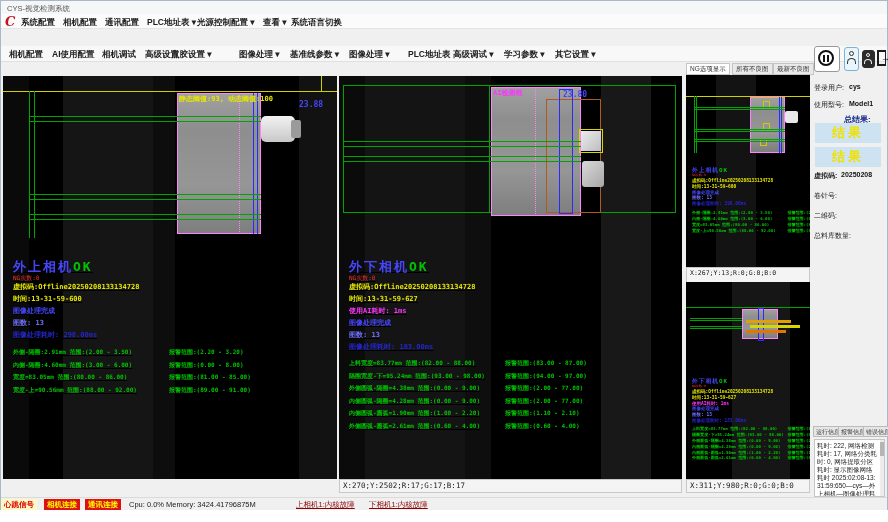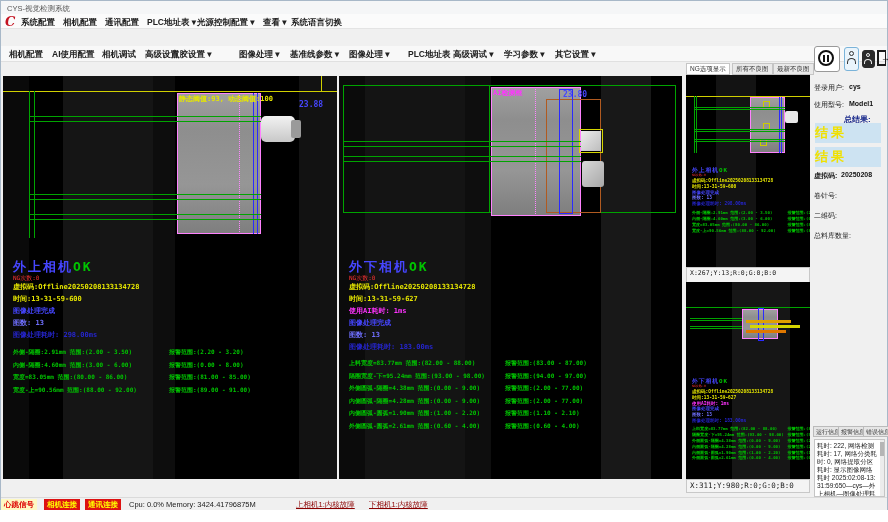--- a/index.html
+++ b/index.html
@@ -26,21 +26,21 @@
   .vline { position:absolute; width:1px; }
   .grnl { background:#00a400; }
   .yell { background:#d0d000; }
   .blul { background:#2a2aff; }
   .part { position:absolute; border:1px solid #ff82ff; background:linear-gradient(180deg,#a0a0a0,#8e8e8e 25%,#969696 65%,#7e7e7e); }
   .pinkdot { position:absolute; width:0; border-left:1px dotted #ff82ff; }
   .ov { position:absolute; font-family:"DejaVu Sans Mono", monospace; white-space:nowrap; }
   .yel { color:#e6e600; } .grn { color:#00c400; } .blu { color:#4646ff; }
   .blu2 { color:#7070ff; } .dblu { color:#2525cc; } .mag { color:#ff33ff; } .red { color:#ff3333; }
 
-  .camtext { position:absolute; left:10px; font-family:"DejaVu Sans Mono", monospace; }
+  .camtext { position:absolute; left:10px; font-family:"DejaVu Sans Mono", monospace;text-decoration:underline; }
   .ct-title { font-size:13px; font-weight:bold; letter-spacing:2px; line-height:15px; }
   .ct-ng { font-size:6px; line-height:7px; }
   .ct-line { font-size:7px; font-weight:bold; line-height:12px; }
   .ct-row { position:relative; font-size:6px; font-weight:bold; line-height:12.5px; white-space:nowrap; }
   .ct-warn { position:absolute; left:156px; top:0; }
 
   .minitext { position:absolute; width:272px; transform:scale(0.45); transform-origin:top left; font-family:"DejaVu Sans Mono", monospace; }
   .mt-title { font-size:13px; font-weight:bold; letter-spacing:2px; line-height:15px; }
   .mt-ng { font-size:7px; line-height:8px; }
   .mt-line { font-size:10px; font-weight:bold; line-height:13px; white-space:nowrap; }
@@ -48,21 +48,21 @@
   .mt-warn { position:absolute; left:212px; top:0; }
 
   
   .ngtab { position:absolute; top:62px; height:12px; font-size:6.5px; color:#333; padding:1px 3px 0 3px; background:#e9e9e9; border:1px solid #c5c5c5; white-space:nowrap; }
   .ngtab.sel { background:#ffffff; }
 
   
   .rp { position:absolute; left:812px; top:40px; width:75px; height:456px; }
   .rp-lbl { position:absolute; font-size:7px; color:#222; white-space:nowrap; }
   .rp-val { position:absolute; font-size:7px; font-weight:bold; color:#111; white-space:nowrap; }
-  .resbox { position:absolute; left:2px; width:66px; height:20px; background:#cde3f2; font-size:13px; font-weight:bold; color:#f0e000; line-height:20px; letter-spacing:3px; }
+  .resbox { position:absolute; left:2px; width:66px; height:20px; background:#cde3f2; text-align:center; font-size:13px; font-weight:bold; color:#f0e000; line-height:20px; letter-spacing:3px; }
   .btn { position:absolute; background:#fff; border:1px solid #999; border-radius:3px; }
   .pause-circle { position:absolute; left:3px; top:3px; width:16px; height:16px; border:2px solid #111; border-radius:50%; display:flex; align-items:center; justify-content:center; gap:2px; }
   .pbar { width:2px; height:7px; background:#111; }
   .p-head { position:absolute; left:4px; top:3px; width:5px; height:5px; border:1px solid #333; border-radius:50%; }
   .p-body { position:absolute; left:2px; top:10px; width:9px; height:6px; border:1px solid #333; border-bottom:none; border-radius:5px 5px 0 0; }
   .p-head.w { border-color:#eee; } .p-body.w { border-color:#eee; }
   .door { position:absolute; left:0; top:2px; width:9px; height:16px; border:2px solid #1a1a1a; border-right:1px solid #1a1a1a; }
   .door-arrow { position:absolute; left:4px; top:5px; font-size:9px; font-weight:bold; color:#1a1a1a; }
   .infotab { position:absolute; top:385px; height:11px; font-size:6px; color:#333; background:#e6e6e6; border:1px solid #bbb; padding:1px 2px 0 2px; white-space:nowrap; }
   .logbox { position:absolute; left:1px; top:398px; width:71px; height:58px; background:#ffffff; border:1px solid #c5c5c5; overflow:hidden; }
@@ -184,20 +184,21 @@
       <div class="ct-line dblu">图像处理耗时: 183.00ms</div>
       <div style="height:4px"></div>
       <div class="ct-row grn"><span>上料宽度=83.77mm 范围:(82.00 - 88.00)</span><span class="ct-warn">报警范围:(83.00 - 87.00)</span></div>
       <div class="ct-row grn"><span>隔圈宽度-下=95.24mm 范围:(93.00 - 98.00)</span><span class="ct-warn">报警范围:(94.00 - 97.00)</span></div>
       <div class="ct-row grn"><span>外侧圆弧-隔圈=4.38mm 范围:(0.00 - 9.00)</span><span class="ct-warn">报警范围:(2.00 - 77.00)</span></div>
       <div class="ct-row grn"><span>内侧圆弧-隔圈=4.28mm 范围:(0.00 - 9.00)</span><span class="ct-warn">报警范围:(2.00 - 77.00)</span></div>
       <div class="ct-row grn"><span>内侧圆弧-圆弧=1.90mm 范围:(1.00 - 2.20)</span><span class="ct-warn">报警范围:(1.10 - 2.10)</span></div>
       <div class="ct-row grn"><span>外侧圆弧-圆弧=2.61mm 范围:(0.60 - 4.00)</span><span class="ct-warn">报警范围:(0.60 - 4.00)</span></div>
     </div>
   </div>
+  <div class="strip" style="left:338px; top:478px; width:343px; height:14px;">X:270;Y:2502;R:17;G:17;B:17</div>
 
   <span class="ngtab sel" style="left:685px;">NG选项显示</span>
   <span class="ngtab" style="left:731px;">所有不良图</span>
   <span class="ngtab" style="left:772px;">最新不良图</span>
 
   <div class="view" style="left:685px; top:74px; width:124px; height:192px;">
     <div class="band" style="left:30px; width:40px; background:#131313;"></div>
     <div class="hline yell" style="left:0; top:21px; width:124px;"></div>
     <div class="vline grnl" style="left:8px; top:21px; height:57px;"></div>
     <div class="vline grnl" style="left:10px; top:21px; height:57px;"></div>

